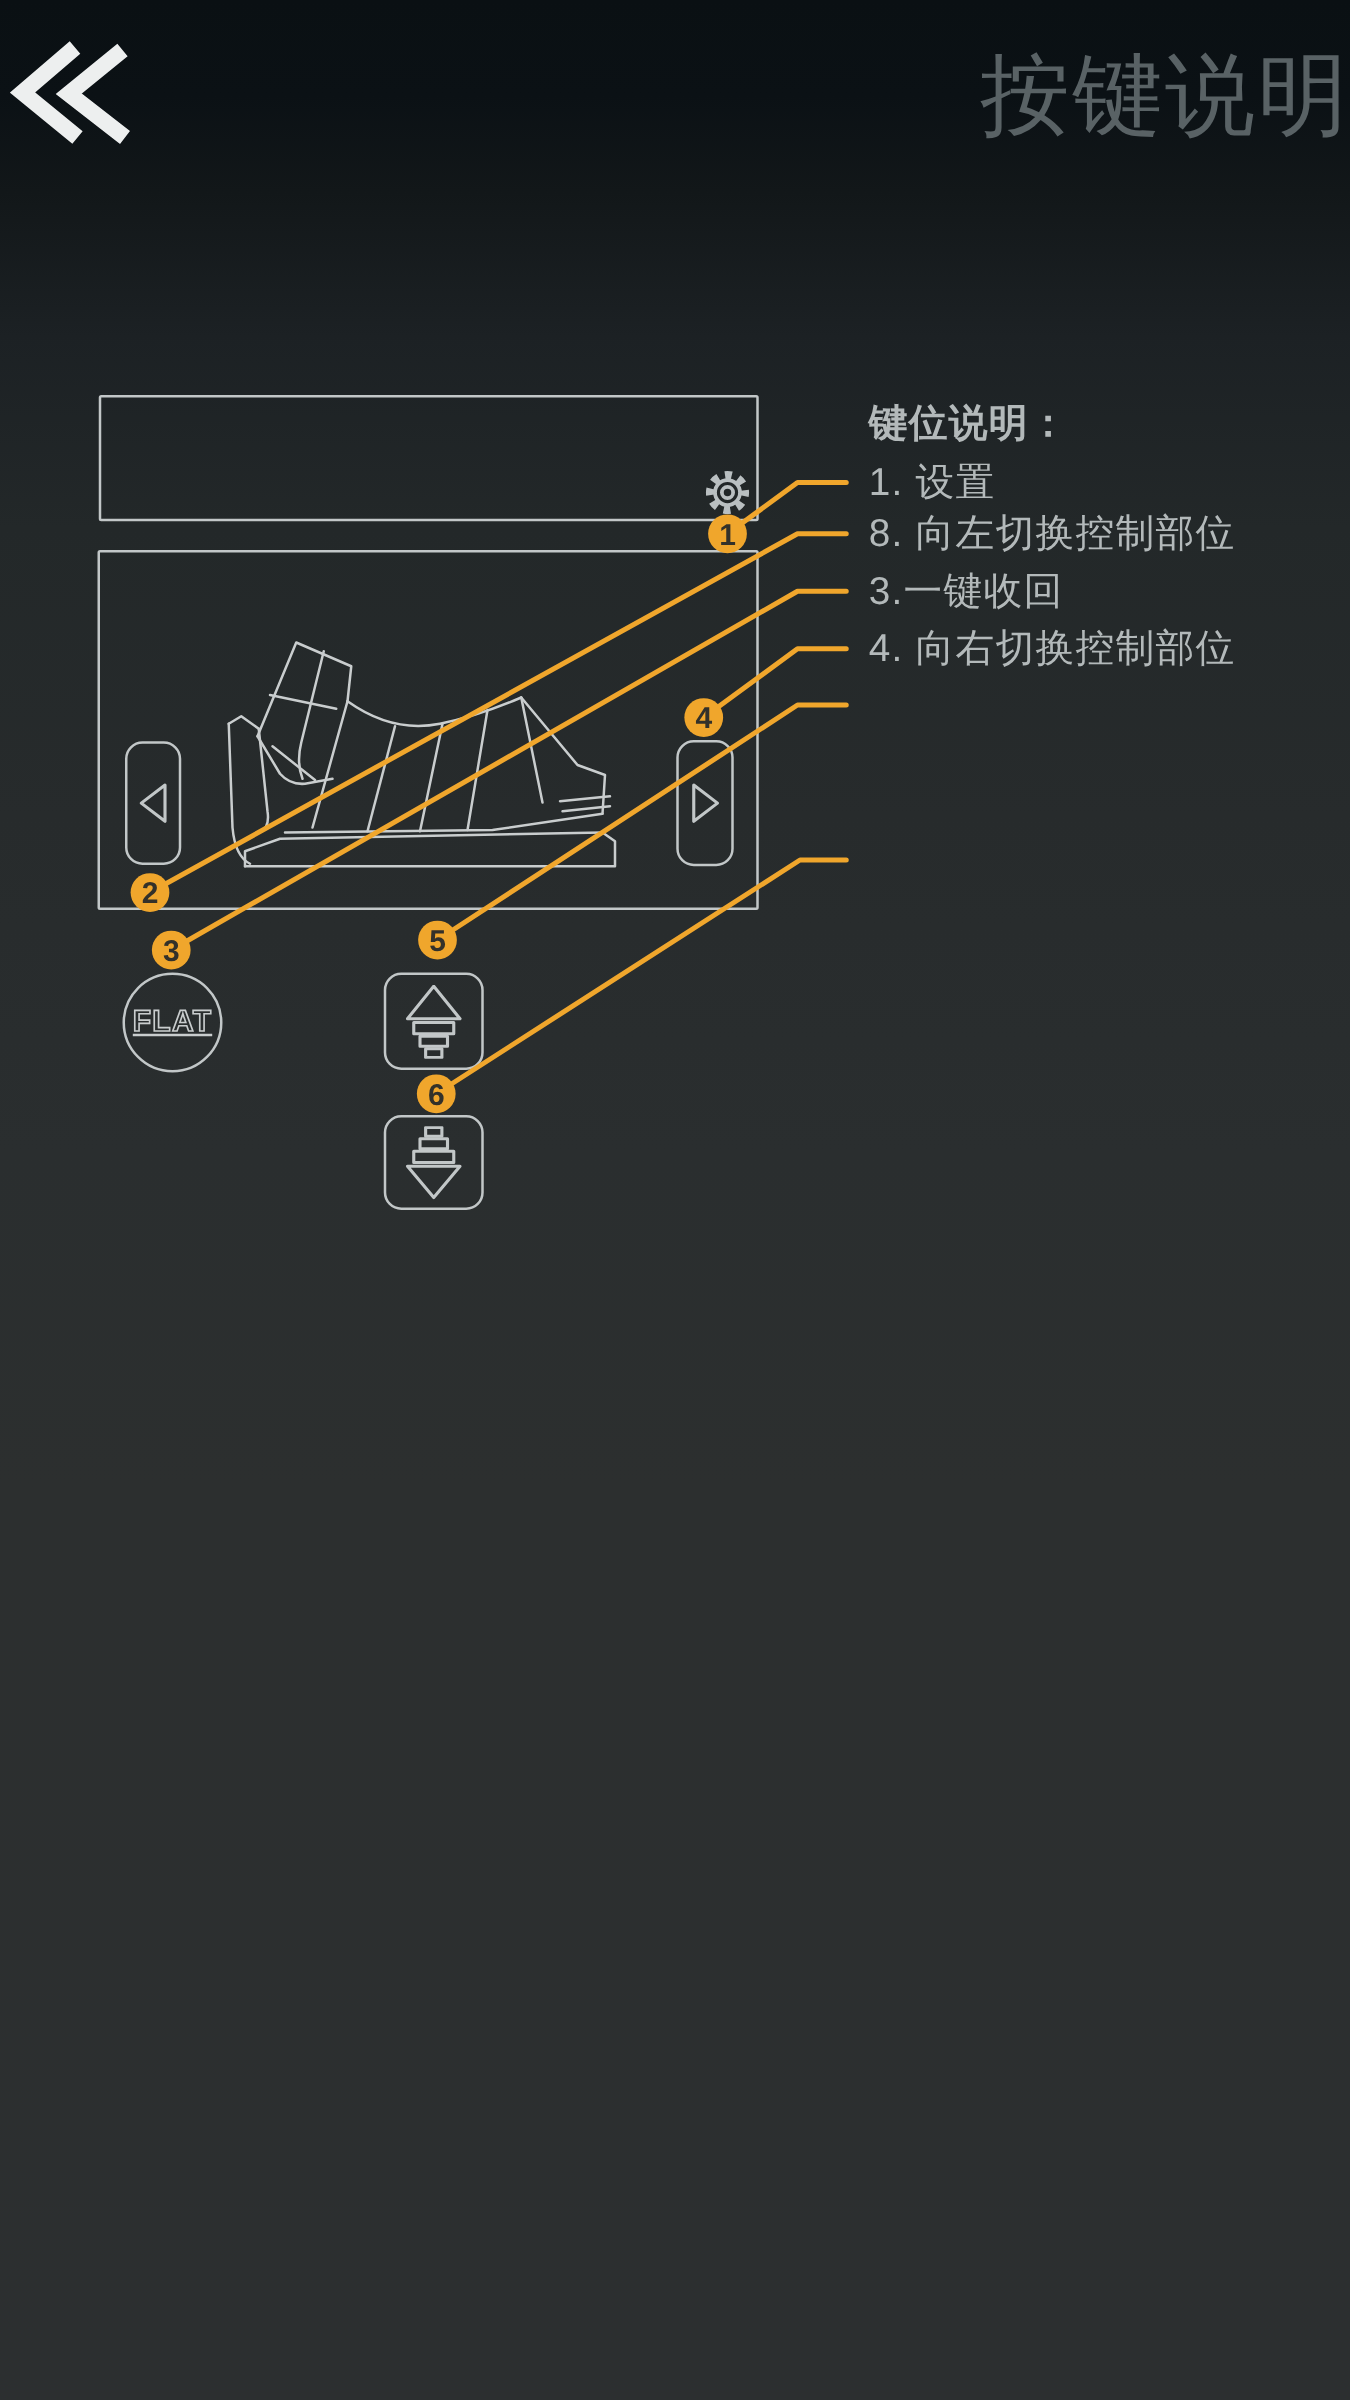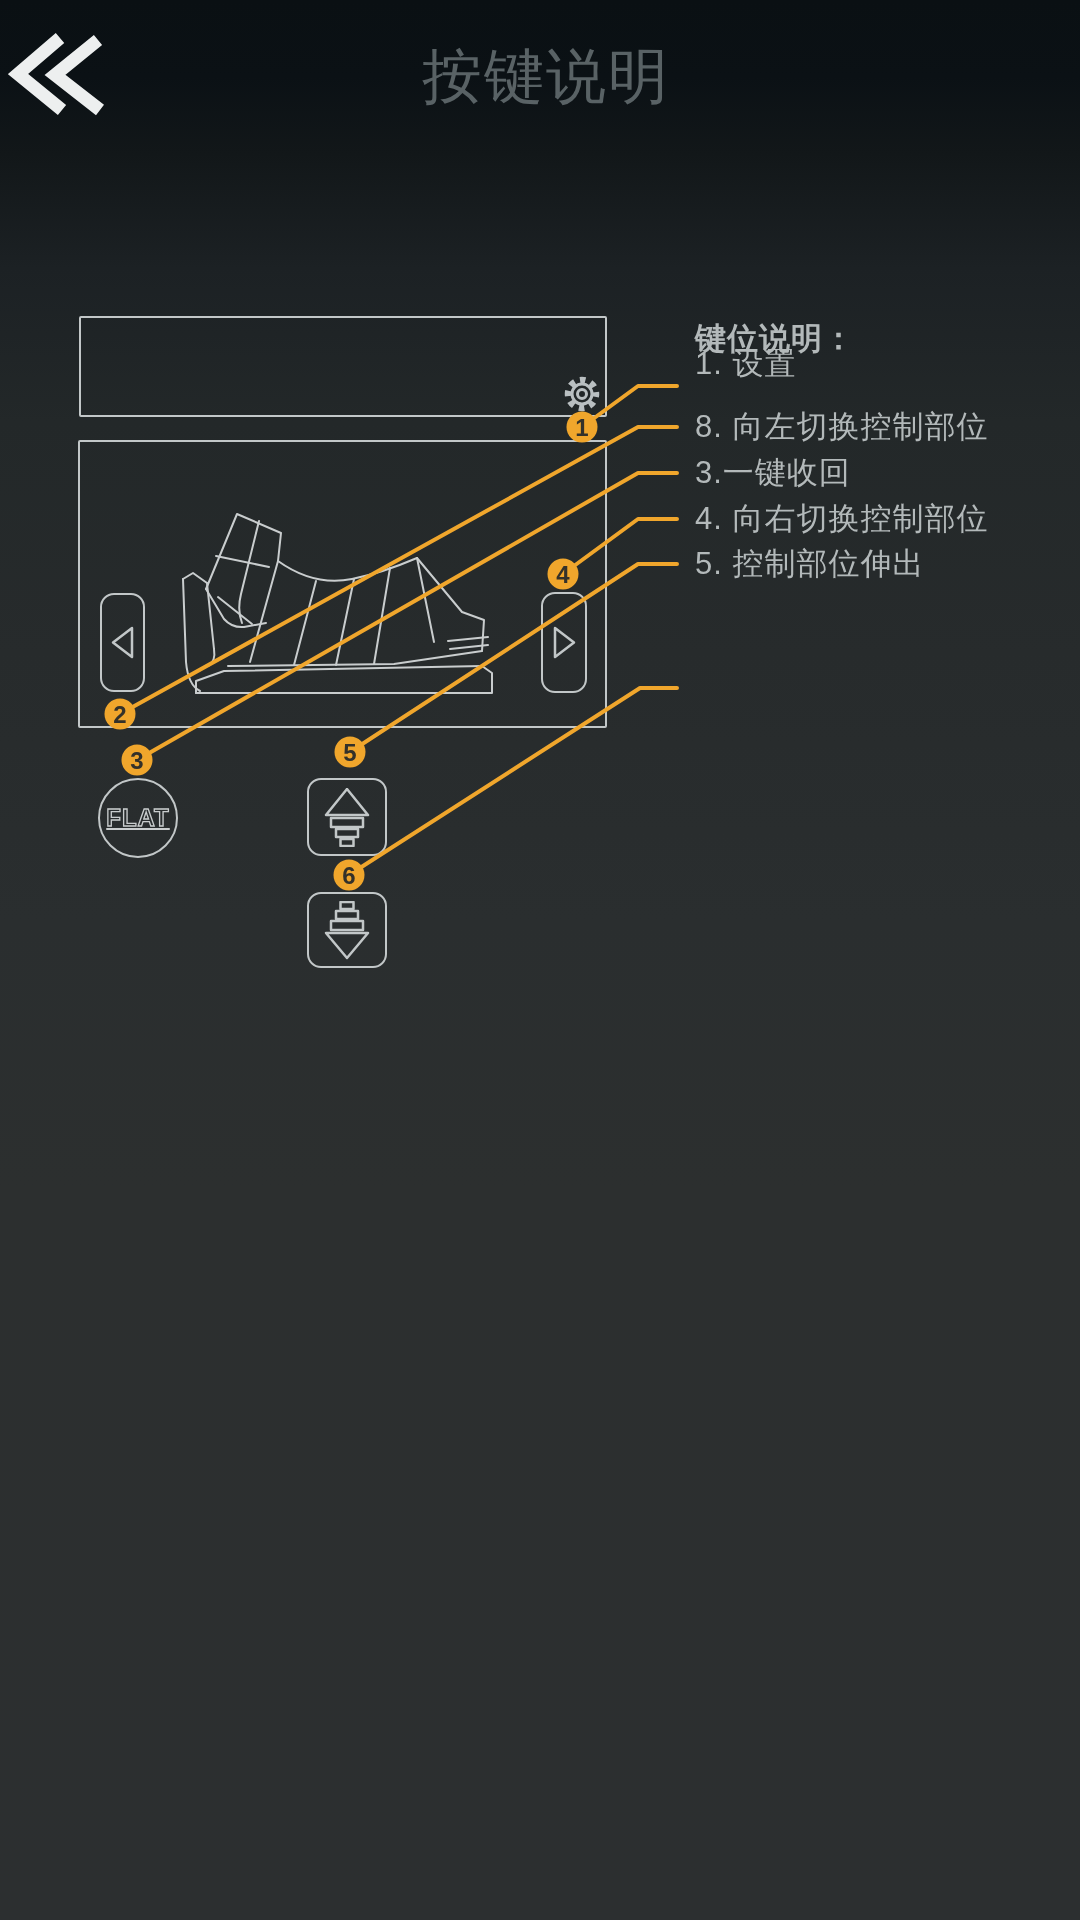--- a/index.html
+++ b/index.html
@@ -8,21 +8,21 @@
     font-family:"Liberation Sans","DejaVu Sans",sans-serif;
     background:linear-gradient(180deg,
       #0a1013 0%, #0b1115 4%, #121719 8%, #1c2124 14%,
       #232829 22%, #272b2c 34%, #2a2e2f 48%, #2c2f2f 62%, #2c2f30 100%);
   }
   .abs{position:absolute;}
   
   .back-btn{left:8px;top:22px;width:110px;height:100px;cursor:pointer;}
   .page-title{
     left:0;right:0;top:77px;transform:translateY(-50%);
-    text-align:center;font-size:60px;font-weight:400;color:#596265;
+    text-align:right;font-size:72px;font-weight:400;color:#596265;
     letter-spacing:2px;white-space:nowrap;padding-left:12px;
   }
   
   .panel{border:2px solid #c2c7c8;border-radius:2px;background:transparent;}
   .top-panel{left:79px;top:316px;width:524px;height:97px;}
   .main-panel{left:78px;top:440px;width:525px;height:284px;}
   .hw-btn{border:2px solid #c2c7c8;background:transparent;display:flex;align-items:center;justify-content:center;}
   .side-btn{width:41px;height:95px;border-radius:14px;}
   .left-btn{left:100px;top:593px;}
   .right-btn{left:541px;top:592px;width:42px;height:97px;}
@@ -160,19 +160,18 @@
         <text x="350" y="752" dy="0.36em">5</text>
       </g>
       <g>
         <circle cx="349" cy="875" r="15.5" fill="#f0a62c"></circle>
         <text x="349" y="875" dy="0.36em">6</text>
       </g>
     </g>
   </svg>
 
   <div class="abs legend-heading" style="top:339px;font-weight:bold;">键位说明：</div>
-  <div class="abs legend-item" style="top:364px;text-align:center;">1. 设置</div>
+  <div class="abs legend-item" style="top:386px;text-align:center;">1. 设置</div>
   <div class="abs legend-item" style="top:427px;">8. 向左切换控制部位</div>
   <div class="abs legend-item" style="top:473px;">3.一键收回</div>
   <div class="abs legend-item" style="top:519px;">4. 向右切换控制部位</div>
-  <div class="abs legend-item" style="top:564px;">5. 控制部位伸出</div>
 
 </div>
 
 </body></html>

